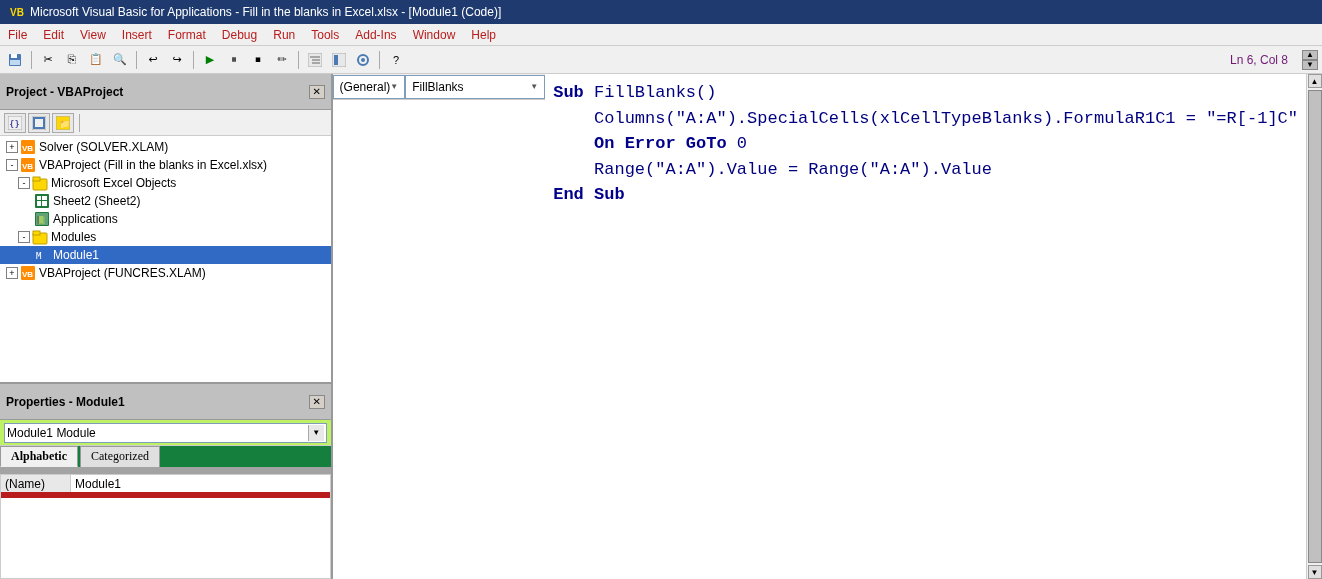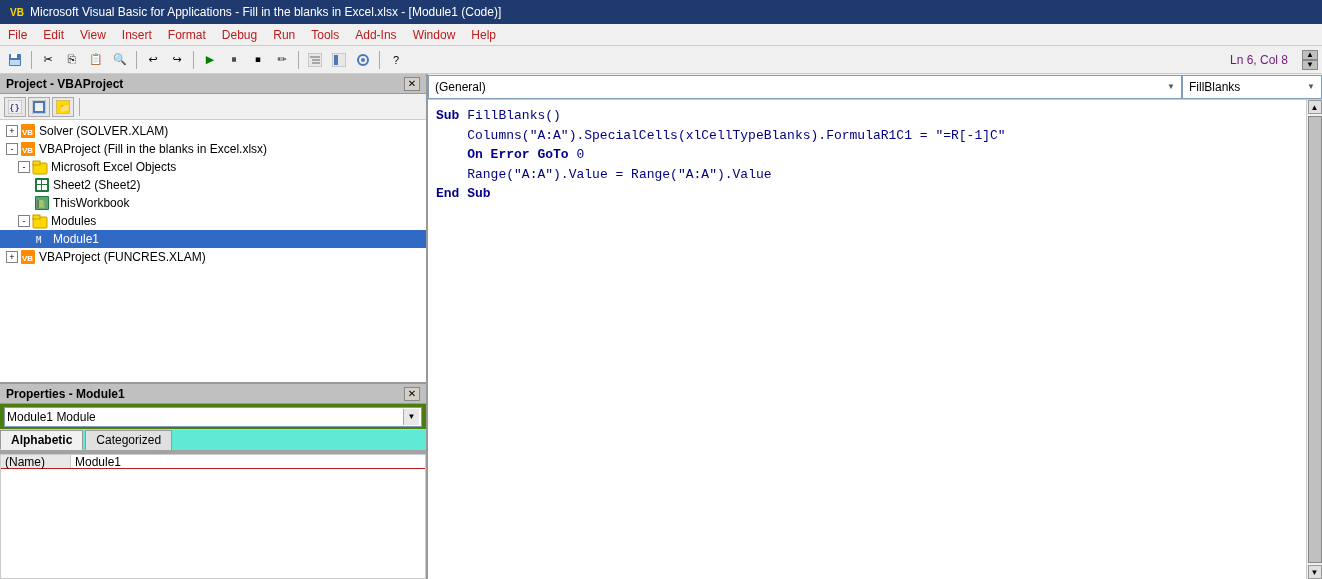--- a/index.html
+++ b/index.html
@@ -121,21 +121,21 @@
       border-bottom: 2px solid #999;
       min-height: 0;
     }
     .panel-header {
       background: #c0c0c0;
       border-bottom: 1px solid #999;
       padding: 2px 6px;
       display: flex;
       align-items: center;
       justify-content: space-between;
-      height: 20px;
+      height: 36px;
     }
     .panel-header-title {
       font-size: 12px;
       font-weight: bold;
       color: #000;
     }
     .panel-close-btn {
       width: 16px;
       height: 14px;
       background: #d4d0c8;
@@ -215,21 +215,21 @@
     .properties-panel {
       height: 195px;
       display: flex;
       flex-direction: column;
       background: #f0f0f0;
     }
     .properties-toolbar {
       display: flex;
       align-items: center;
       padding: 2px 4px;
-      background: #4d7c0f;
+      background: #bef264;
       border-bottom: 1px solid #ccc;
       height: 26px;
       gap: 4px;
     }
     .properties-dropdown {
       flex: 1;
       height: 20px;
       border: 1px solid #7f9db9;
       background: white;
       font-size: 12px;
@@ -243,22 +243,23 @@
       height: 16px;
       background: #e8e8e8;
       border-left: 1px solid #aaa;
       display: flex;
       align-items: center;
       justify-content: center;
       font-size: 8px;
     }
     .properties-tabs {
       display: flex;
-      background: #5eead4;
-      border-bottom: 4px solid #a3a3a3;
+      background: #15803d;
+      border-bottom: 7px solid #a3a3a3;
+      font-family: Liberation Serif, serif;
     }
     .props-tab {
       padding: 2px 10px;
       font-size: 12px;
       cursor: pointer;
       border: 1px solid #999;
       border-bottom: none;
       background: #e0e0e0;
       margin-right: 2px;
     }
@@ -269,22 +270,22 @@
     }
     .properties-grid {
       flex: 1;
       background: white;
       border: 1px solid #ccc;
       display: flex;
       flex-direction: column;
     }
     .prop-row {
       display: flex;
-      border-bottom: 1px solid #b91c1c;
-      height: 14px;
+      border-bottom: 6px solid #b91c1c;
+      height: 23px;
     }
     .prop-name {
       width: 70px;
       background: #e8e8e8;
       border-right: 1px solid #ccc;
       padding: 1px 4px;
       font-size: 12px;
       display: flex;
       align-items: center;
     }
@@ -293,21 +294,21 @@
       padding: 1px 4px;
       font-size: 12px;
       display: flex;
       align-items: center;
     }
 
     
     .code-panel {
       flex: 1;
       display: flex;
-      flex-direction: column;
+      flex-direction: row;
       background: white;
     }
     .code-header {
       display: flex;
       align-items: center;
       border-bottom: 1px solid #ccc;
       background: #f0f0f0;
       height: 26px;
     }
     .code-dropdown {
@@ -334,21 +335,21 @@
     }
     .dropdown-arrow {
       font-size: 8px;
       color: #555;
     }
     .code-area {
       flex: 1;
       background: white;
       padding: 6px 8px;
       font-family: 'Courier New', Courier, monospace;
-      font-size: 13px;
+      font-size: 17px;
       overflow: auto;
       color: #000080;
     }
     .code-line {
       line-height: 1.5;
       white-space: pre;
     }
     .kw { color: #00008B; font-weight: bold; }
     .fn { color: #000080; }
     .str { color: #000080; }
@@ -548,21 +549,21 @@
 
         <div class="tree-item">
           <span class="tree-indent" style="width:32px;"></span>
           <span class="tree-icon">
             <svg width="16" height="16" viewBox="0 0 16 16">
               <rect x="1" y="1" width="14" height="14" fill="#1e7a3b" rx="1"></rect>
               <rect x="2" y="2" width="12" height="12" fill="white" opacity="0.3"></rect>
               <text x="2" y="12" font-size="8" fill="white">📗</text>
             </svg>
           </span>
-          <span>ThisWorkbook</span>
+          <span>Applications</span>
         </div>
 
         <div class="tree-item">
           <span class="tree-indent" style="width:16px;"></span>
           <span class="tree-expand">-</span>
           <span class="tree-icon">
             <svg width="16" height="16" viewBox="0 0 16 16">
               <rect x="1" y="4" width="14" height="11" fill="#ffd700" stroke="#c0a000" rx="1"></rect>
               <rect x="1" y="2" width="7" height="4" fill="#ffd700" stroke="#c0a000" rx="1 1 0 0"></rect>
             </svg>

